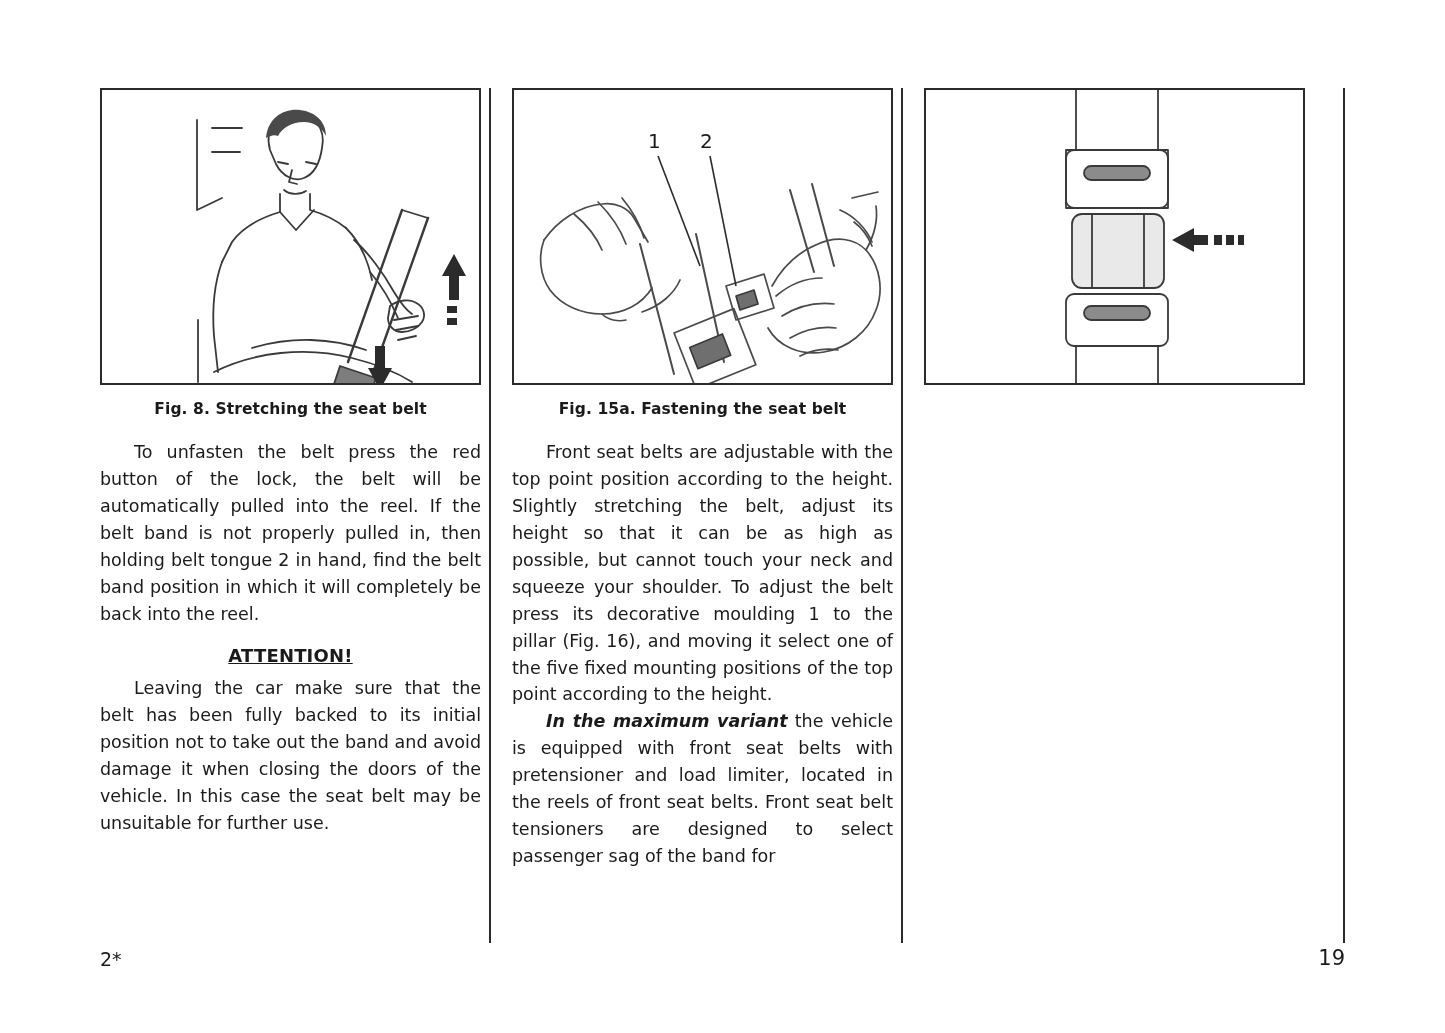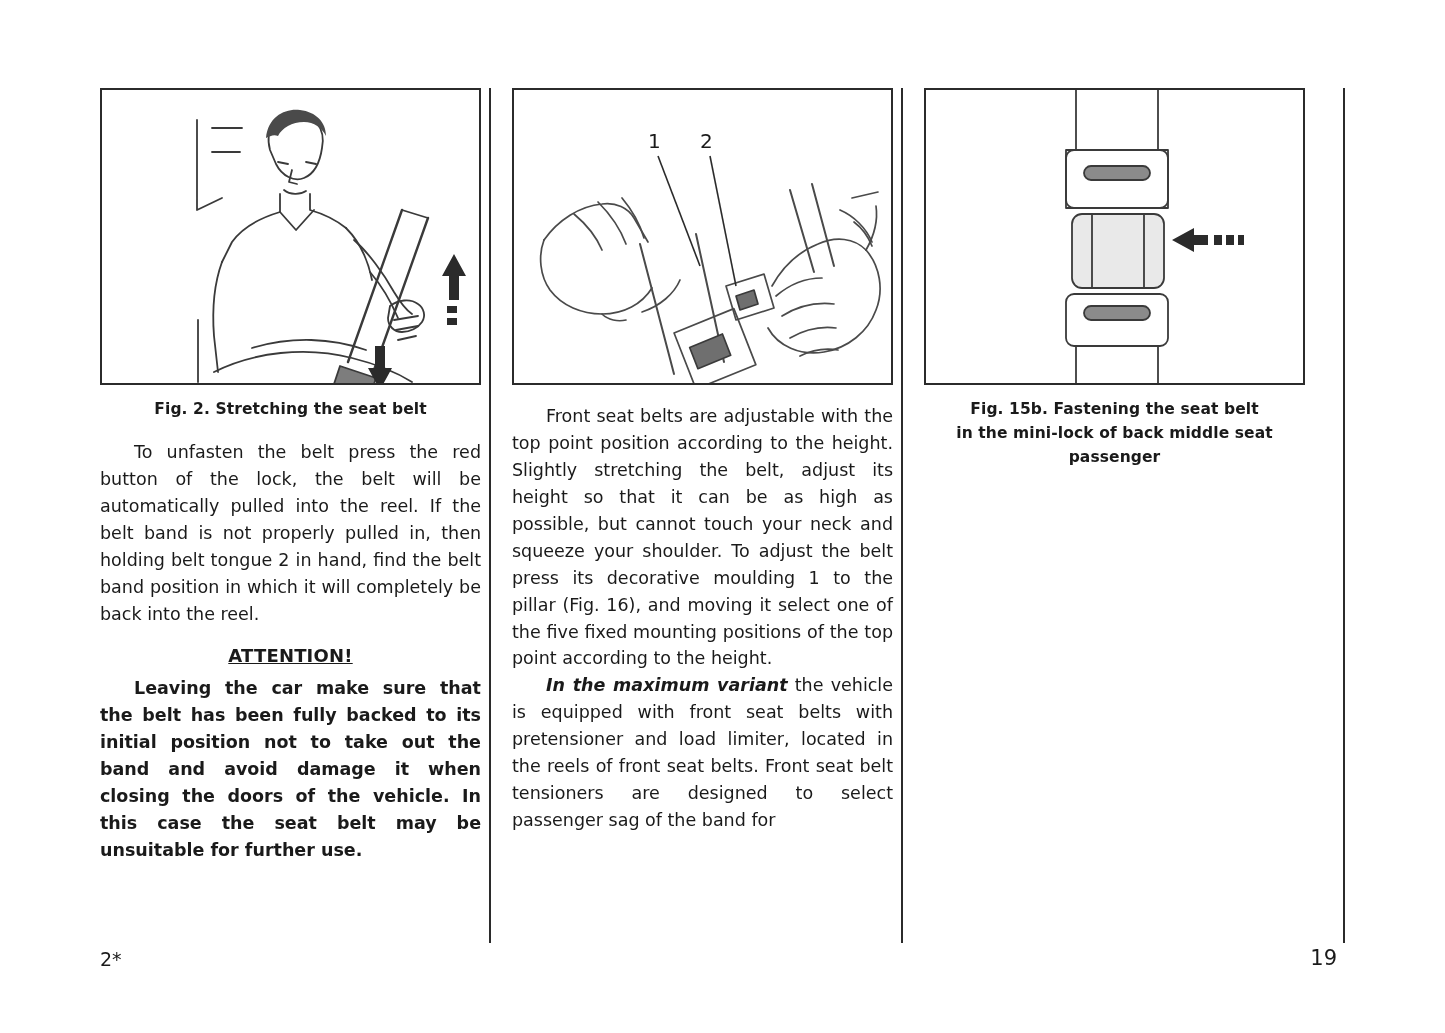--- a/index.html
+++ b/index.html
@@ -87,42 +87,42 @@
 
   .attention {
     text-align: center;
     font-weight: bold;
     font-size: 18px;
     text-decoration: underline;
     margin: 14px 0 6px 0;
     letter-spacing: 0.2px;
   }
   .bold-para {
-    font-weight: bold;
+    font-weight: normal;
     font-size: 17.5px;
     line-height: 1.54;
     text-align: justify;
     text-indent: 34px;
     margin: 0;
   }
   .lead-bold-italic {
     font-weight: bold;
     font-style: italic;
   }
 
   
   .footer-left {
     position: absolute;
     left: 100px;
     top: 948px;
     font-size: 19px;
   }
   .footer-right {
     position: absolute;
-    right: 108px;
+    right: 100px;
     top: 946px;
     font-size: 21px;
   }
 
   
   .edge-rule {
     position: absolute;
     top: 88px;
     height: 855px;
     width: 2px;
@@ -190,21 +190,21 @@
             <rect x="345" y="216" width="10" height="7"></rect>
             <rect x="345" y="228" width="10" height="7"></rect>
           </g>
 
           <g fill="#2b2b2b">
             <path d="M282 240 l-12,22 l-12,-22 l7,0 l0,-22 l10,0 l0,22 z" transform="translate(8,38)"></path>
           </g>
         </svg>
       </div>
 
-      <div class="figcaption">Fig. 2. Stretching the seat belt</div>
+      <div class="figcaption">Fig. 8. Stretching the seat belt</div>
 
       <div class="body-text">
         <p>To unfasten the belt press the red button of the lock, the belt will be automatically pulled into the reel. If the belt band is not properly pulled in, then holding belt tongue 2 in hand, find the belt band position in which it will completely be back into the reel.</p>
         <div class="attention">ATTENTION!</div>
         <p class="bold-para">Leaving the car make sure that the belt has been fully backed to its initial position not to take out the band and avoid damage it when closing the doors of the vehicle. In this case the seat belt may be unsuitable for further use.</p>
       </div>
     </div>
 
     <div class="col-gap">
       <div class="vrule left"></div>
@@ -251,20 +251,21 @@
 
           <g stroke="#2b2b2b" stroke-width="1.6" fill="none">
             <path d="M144 66 L186 176"></path>
             <path d="M196 66 L222 196"></path>
           </g>
           <text x="134" y="58" font-family="DejaVu Sans, sans-serif" font-size="20" fill="#1a1a1a">1</text>
           <text x="186" y="58" font-family="DejaVu Sans, sans-serif" font-size="20" fill="#1a1a1a">2</text>
         </svg>
       </div>
 
+      <div class="figcaption">Fig. 15a. Fastening the seat belt</div>
 
       <div class="body-text">
         <p>Front seat belts are adjustable with the top point position according to the height. Slightly stretching the belt, adjust its height so that it can be as high as possible, but cannot touch your neck and squeeze your shoulder. To adjust the belt press its decorative moulding 1 to the pillar (Fig. 16), and moving it select one of the five fixed mounting positions of the top point according to the height.</p>
         <p><span class="lead-bold-italic">In the maximum variant</span><span> the vehicle is equipped with front seat belts with pretensioner and load limiter, located in the reels of front seat belts. Front seat belt tensioners are designed to select passenger sag of the band for</span></p>
       </div>
     </div>
 
     <div class="col-gap">
       <div class="vrule left"></div>
     </div>
@@ -296,25 +297,20 @@
 
           <g fill="#2b2b2b">
             <path d="M268 162 l-22,-12 l22,-12 l0,7 l14,0 l0,10 l-14,0 z"></path>
             <rect x="288" y="145" width="8" height="10"></rect>
             <rect x="300" y="145" width="8" height="10"></rect>
             <rect x="312" y="145" width="6" height="10"></rect>
           </g>
         </svg>
       </div>
 
-      <div class="figcaption">
-        <div>Fig. 15b. Fastening the seat belt</div>
-        <div>in the mini-lock of back middle seat</div>
-        <div>passenger</div>
-      </div>
 
     </div>
 
   </div>
 
   <div class="edge-rule" style="right: 100px;"></div>
 
   <div class="footer-left">2*</div>
   <div class="footer-right">19</div>
 

